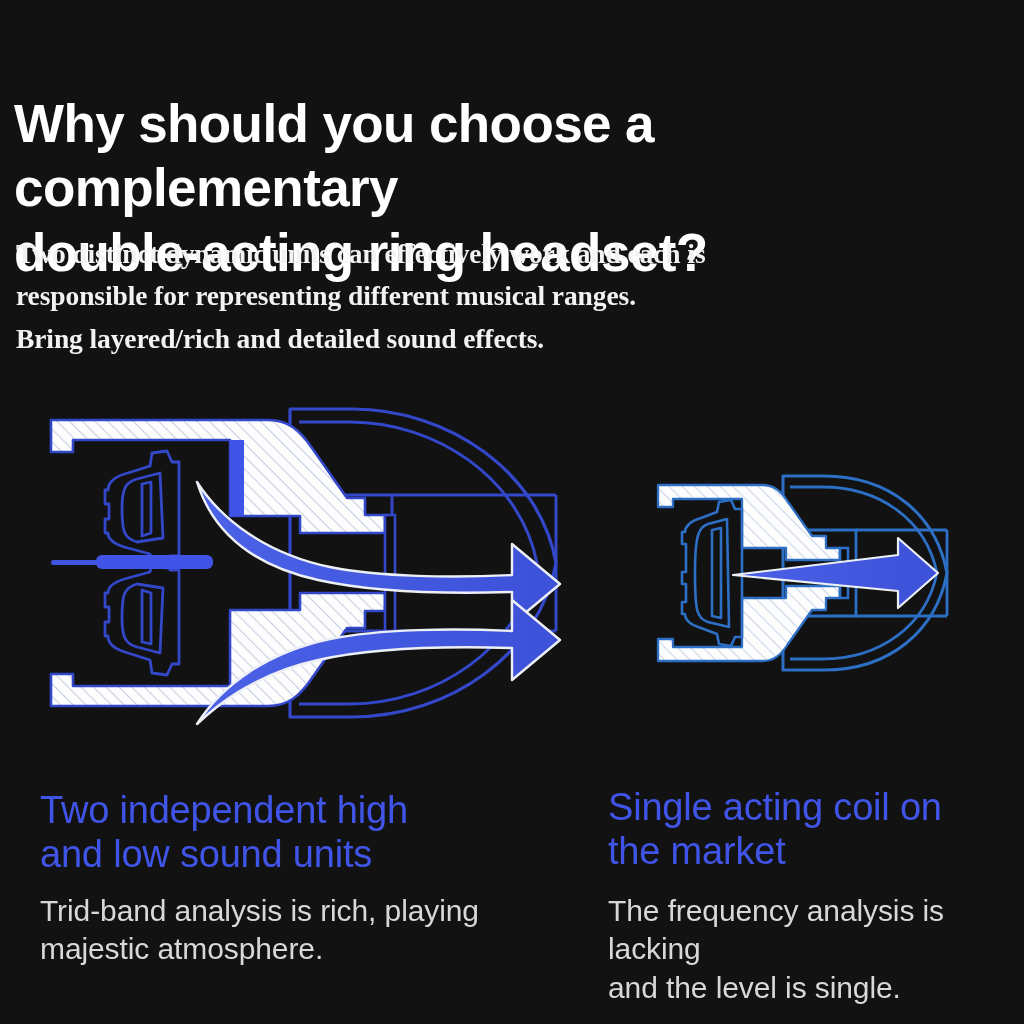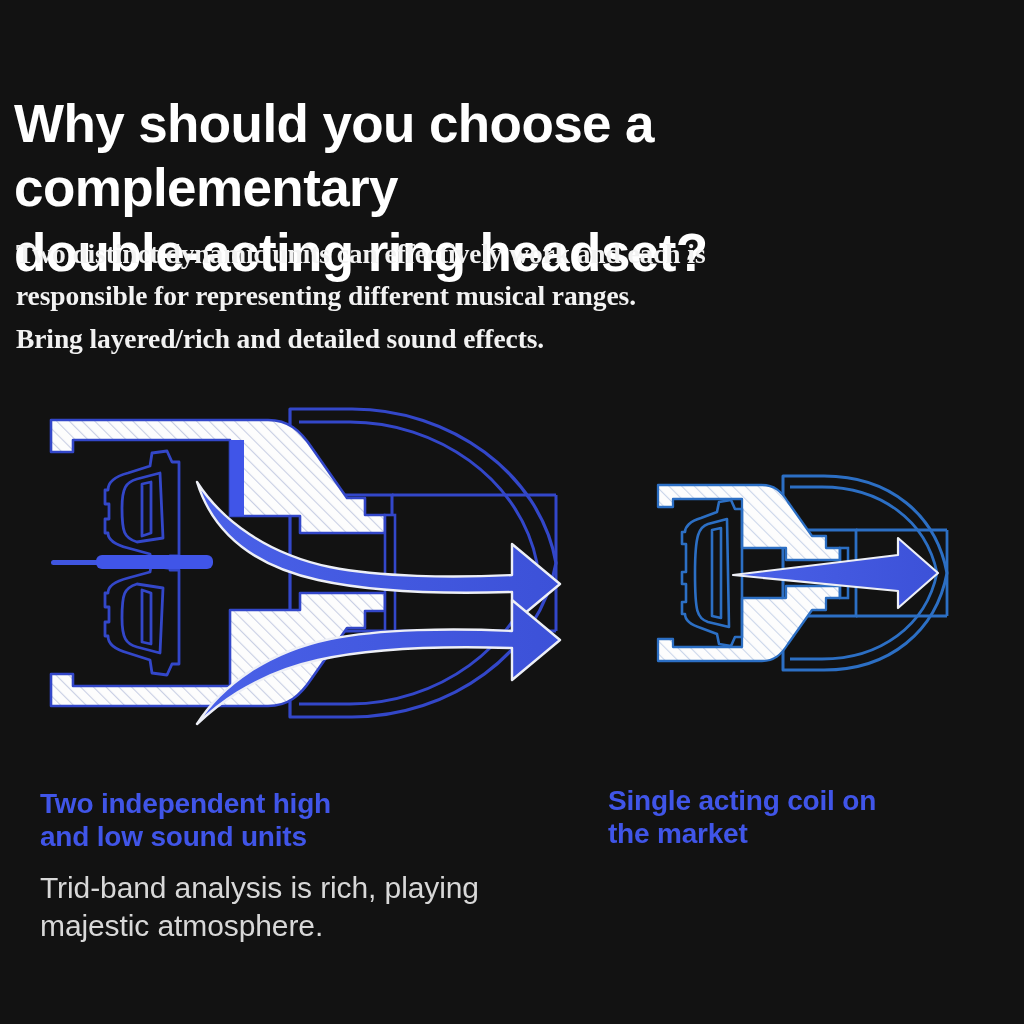--- a/index.html
+++ b/index.html
@@ -58,22 +58,22 @@
   .diagram-area svg { display: block; }
 
   
   .caption {
     position: absolute;
   }
   .caption.left  { left: 40px;  top: 788px; width: 470px; }
   .caption.right { left: 608px; top: 785px; width: 400px; }
 
   .caption-title {
-    font-size: 28px;
-    font-weight: 700;
+    font-size: 38px;
+    font-weight: 400;
     line-height: 1.17;
     letter-spacing: -0.2px;
     white-space: pre-line;
     margin: 0;
   }
   .caption-body {
     margin: 0;
     margin-top: 15px;
     color: #d8d8d8;
     font-size: 30px;
@@ -332,15 +332,17 @@
   <div class="caption left">
     <p class="caption-title" style="color:#4055E8">Two independent high
 and low sound units</p>
     <p class="caption-body">Trid-band analysis is rich, playing
 majestic atmosphere.</p>
   </div>
 
   <div class="caption right">
     <p class="caption-title" style="color:#4055E8">Single acting coil on
 the market</p>
+    <p class="caption-body">The frequency analysis is lacking
+and the level is single.</p>
   </div>
 
 </div>
 
 </body></html>

